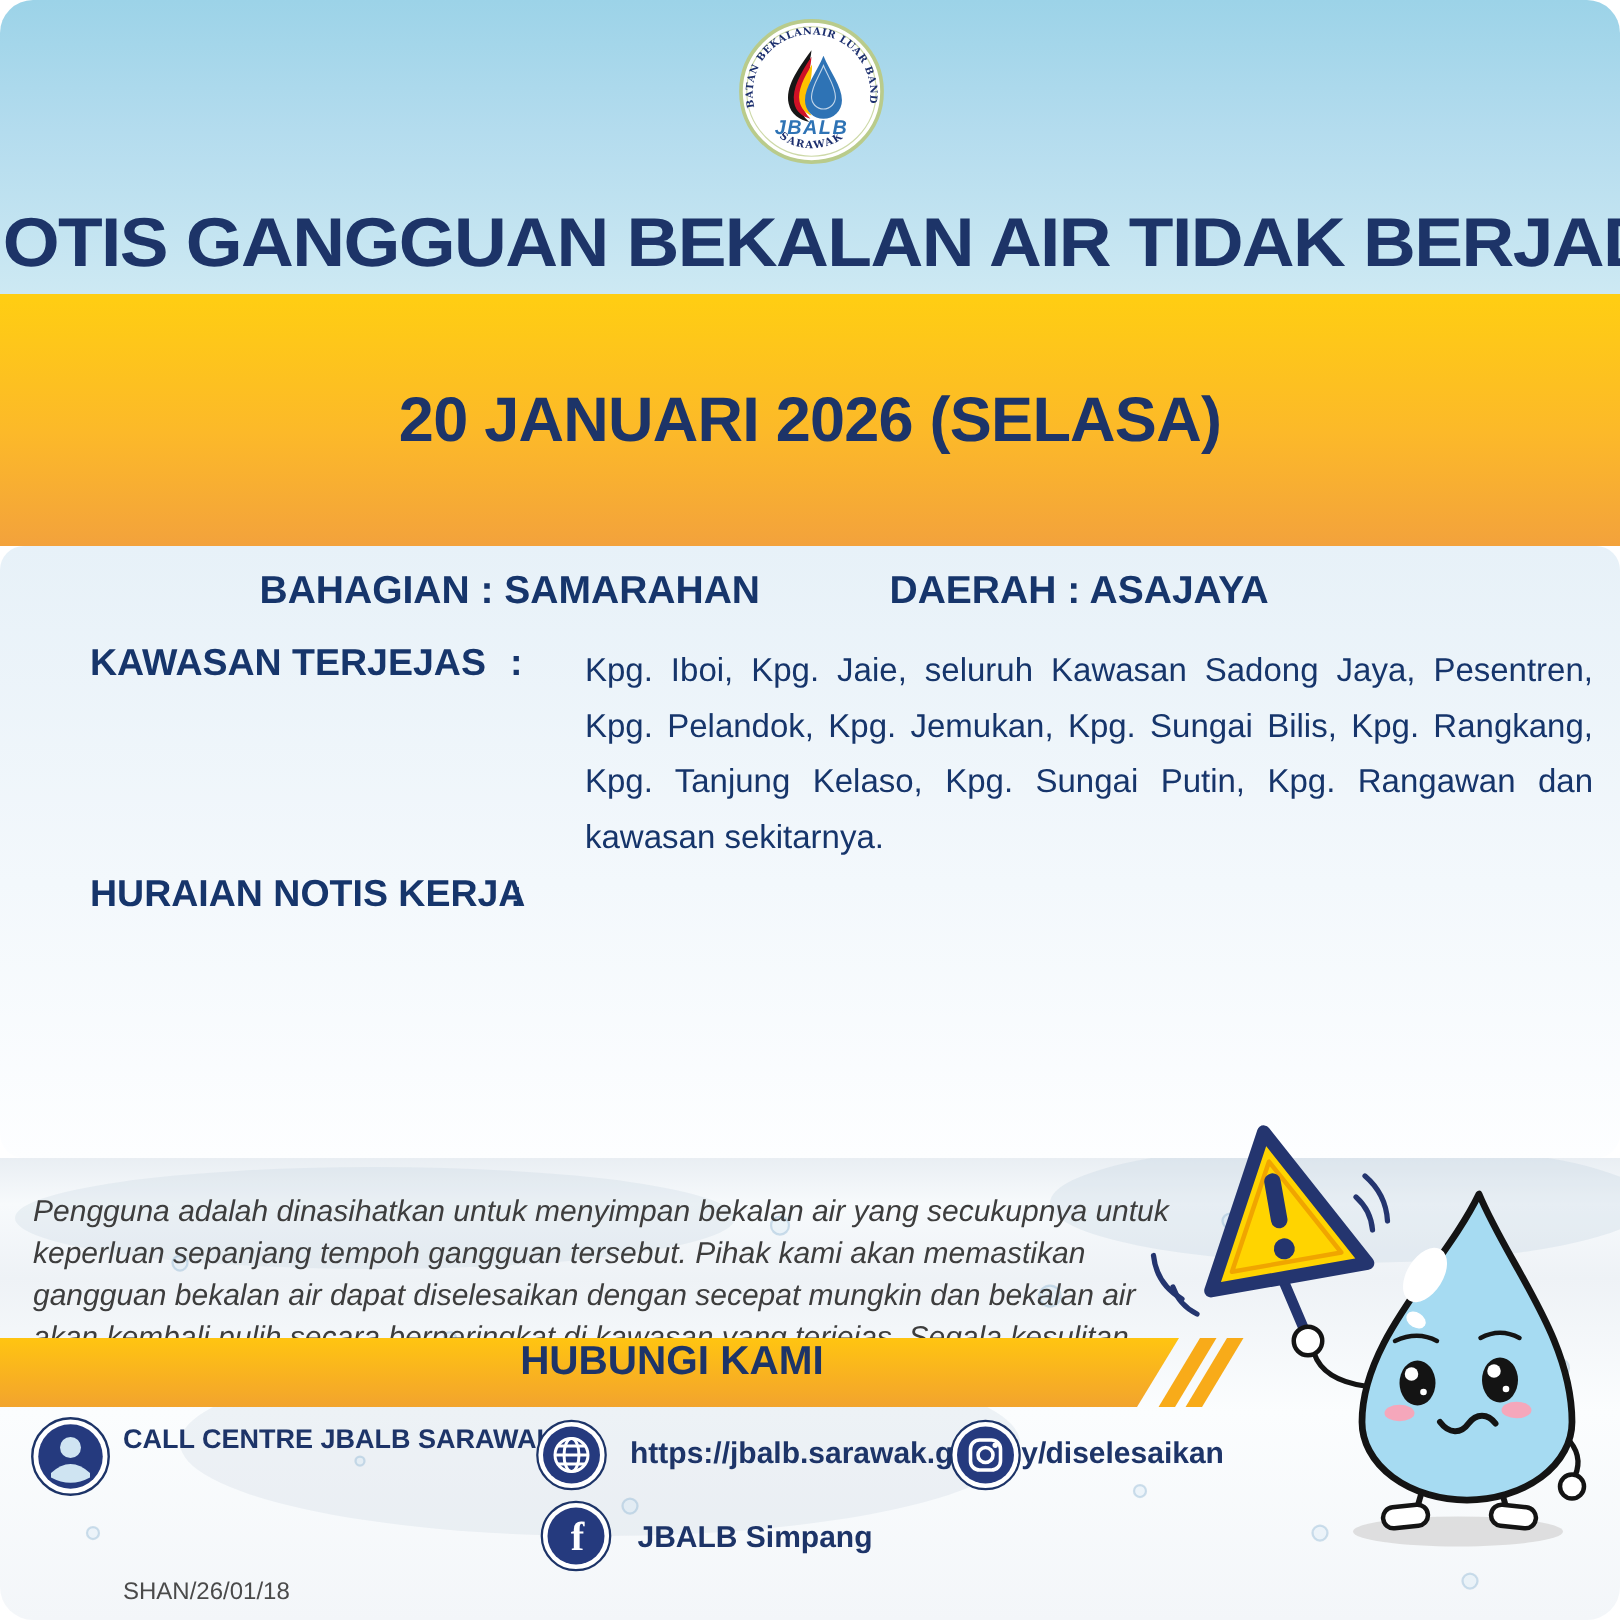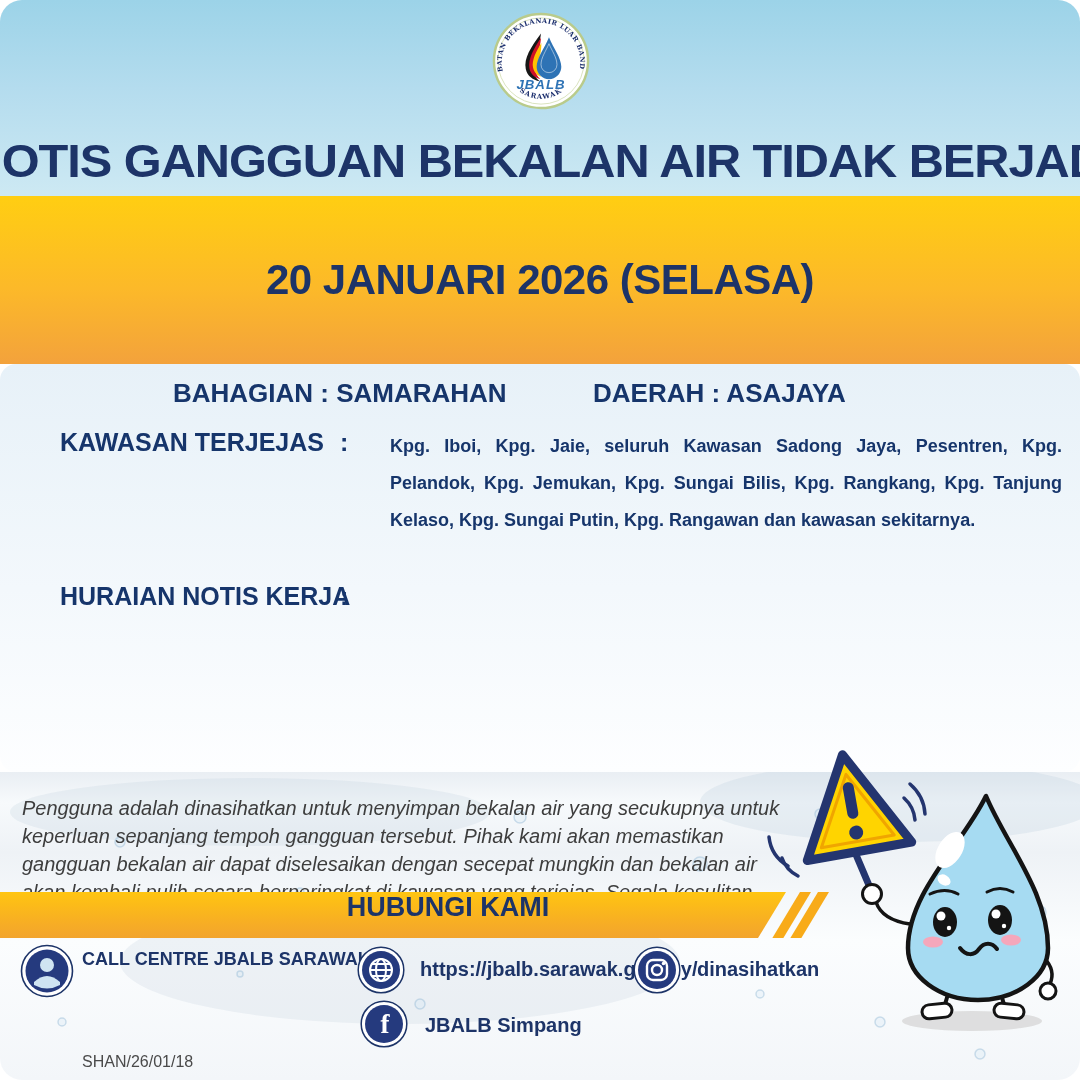--- a/index.html
+++ b/index.html
@@ -20,21 +20,21 @@
     display:flex;flex-direction:column;align-items:center;justify-content:center;gap:16px;}
   .band .line{font-weight:bold;font-size:42px;color:#1d3468;letter-spacing:-0.5px;white-space:nowrap;}
   
   .main{position:absolute;left:0;top:364px;width:1080px;height:408px;
     background:linear-gradient(180deg,#e7f1f8 0%,#f3f8fc 55%,#fdfeff 100%);border-radius:16px;}
   .loc{position:absolute;top:14px;font-weight:bold;font-size:26px;color:#16356b;white-space:nowrap;}
   .loc.bahagian{left:173px;} .loc.daerah{left:573px;margin-left:20px;}
   .inforow{position:absolute;left:40px;display:flex;margin-left:20px;}
   .inforow .lbl{width:280px;font-weight:bold;font-size:25px;color:#16356b;white-space:nowrap;}
   .inforow .cl{width:50px;font-weight:bold;font-size:25px;color:#16356b;}
-  .inforow .txt{width:672px;font-weight:bold;font-size:18px;line-height:37px;
+  .inforow .txt{width:672px;font-weight:normal;font-size:22px;line-height:37px;
     color:#16356b;text-align:justify;}
   .row-kawasan{top:64px;} .row-huraian{top:218px;}
   
   .footer{position:absolute;left:0;top:772px;width:1080px;height:308px;
     background:linear-gradient(180deg,#e9eef3 0%,#f7fafc 10%,#eef2f6 26%,#fbfdfe 55%,#f3f6f9 100%);}
   .bubbles{position:absolute;left:0;top:0;width:1080px;height:308px;}
   .advisory{position:absolute;left:22px;top:22px;width:760px;
     font-style:italic;font-size:20px;line-height:28px;color:#3d3d3d;font-weight:500;
     text-align:left;}
   .contactbar{position:absolute;left:0;top:120px;width:786px;height:46px;
@@ -167,21 +167,21 @@
     </svg>
     <div class="ctxt" style="left:425px;top:242px;font-size:20px;">JBALB Simpang</div>
 
     <svg class="cicon" style="left:633px;top:174px;width:48px;height:48px;" viewBox="0 0 48 48">
       <circle cx="24" cy="24" r="22.8" fill="#ffffff" stroke="#1d3468" stroke-width="1.5"></circle>
       <circle cx="24" cy="24" r="19" fill="#253a7e"></circle>
       <rect x="14" y="14" width="20" height="20" rx="6" fill="none" stroke="#ffffff" stroke-width="2.4"></rect>
       <circle cx="24" cy="24" r="5" fill="none" stroke="#ffffff" stroke-width="2.4"></circle>
       <circle cx="30.5" cy="17.5" r="1.8" fill="#ffffff"></circle>
     </svg>
-    <div class="ctxt" style="left:697px;top:186px;font-size:20px;">dinasihatkan</div>
+    <div class="ctxt" style="left:697px;top:186px;font-size:20px;">diselesaikan</div>
 
     <svg class="mascot" viewBox="0 0 322 300">
 
       <ellipse cx="214" cy="289" rx="70" ry="10" fill="#d9d9d9" opacity="0.85"></ellipse>
 
       <line x1="96" y1="118" x2="113" y2="158" stroke="#24356f" stroke-width="7" stroke-linecap="round"></line>
 
       <g transform="rotate(-10 93 71)">
         <path d="M 93 22 L 40 120 L 146 120 Z" fill="#ffd400" stroke="#24356f" stroke-width="9" stroke-linejoin="round"></path>
         <path d="M 93 42 L 56 110 L 130 110 Z" fill="none" stroke="#f0a500" stroke-width="3" stroke-linejoin="round"></path>

